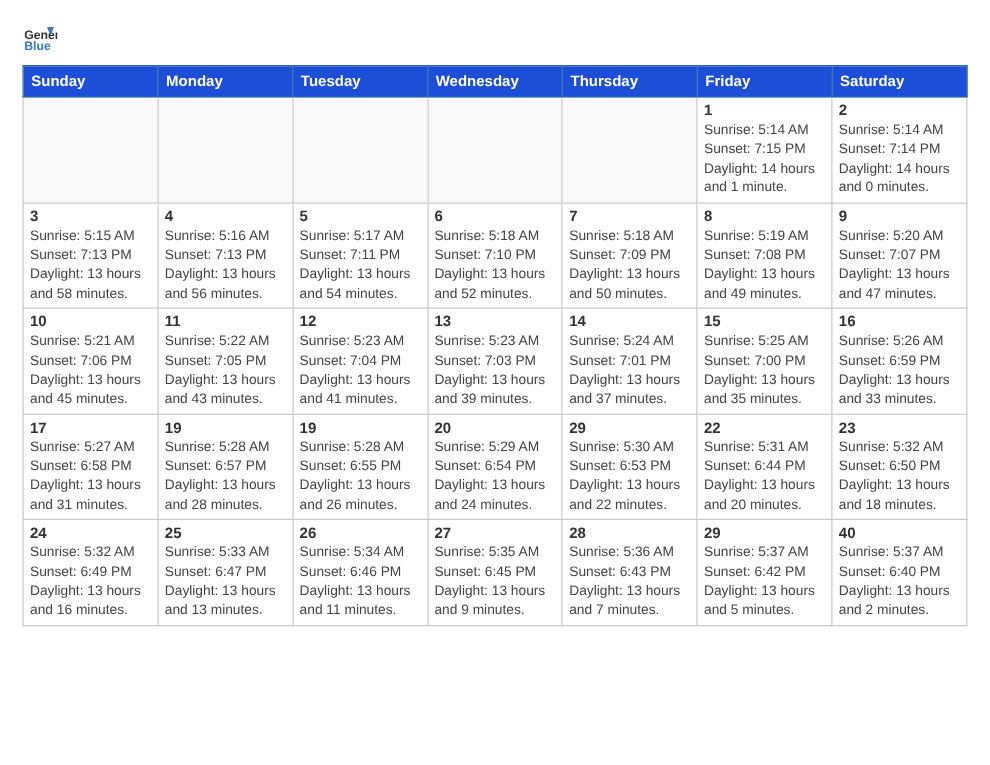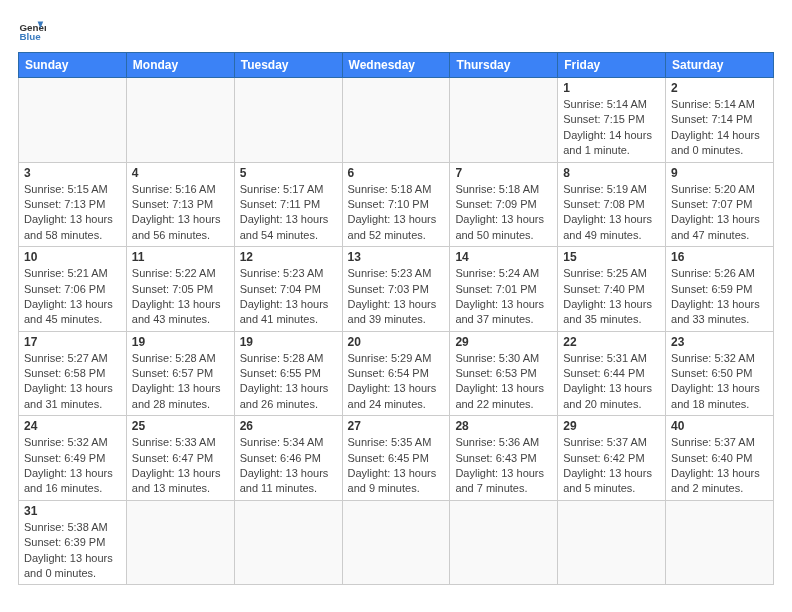--- a/index.html
+++ b/index.html
@@ -43,21 +43,21 @@
     .location {
       font-size: 14px;
       color: #555;
     }
     .calendar {
       width: 100%;
       border-collapse: collapse;
       table-layout: fixed;
     }
     .calendar th {
-      background: #3b82f6;
+      background: #1d4ed8;
       color: #fff;
       font-size: 12px;
       font-weight: bold;
       text-align: left;
       padding: 5px 6px;
       border: 1px solid #2a6aaa;
     }
     .calendar td {
       vertical-align: top;
       border: 1px solid #ccc;
@@ -226,21 +226,21 @@
           <td>
             <span class="day-number">14</span>
             <div class="day-info">Sunrise: 5:24 AM
 Sunset: 7:01 PM
 Daylight: 13 hours
 and 37 minutes.</div>
           </td>
           <td>
             <span class="day-number">15</span>
             <div class="day-info">Sunrise: 5:25 AM
-Sunset: 7:40 PM
+Sunset: 7:00 PM
 Daylight: 13 hours
 and 35 minutes.</div>
           </td>
           <td>
             <span class="day-number">16</span>
             <div class="day-info">Sunrise: 5:26 AM
 Sunset: 6:59 PM
 Daylight: 13 hours
 and 33 minutes.</div>
           </td>
@@ -339,31 +339,16 @@
 Daylight: 13 hours
 and 5 minutes.</div>
           </td>
           <td>
             <span class="day-number">40</span>
             <div class="day-info">Sunrise: 5:37 AM
 Sunset: 6:40 PM
 Daylight: 13 hours
 and 2 minutes.</div>
           </td>
-        </tr>
-        <tr class="last-row">
-          <td>
-            <span class="day-number">31</span>
-            <div class="day-info">Sunrise: 5:38 AM
-Sunset: 6:39 PM
-Daylight: 13 hours
-and 0 minutes.</div>
-          </td>
-          <td class="empty"></td>
-          <td class="empty"></td>
-          <td class="empty"></td>
-          <td class="empty"></td>
-          <td class="empty"></td>
-          <td class="empty"></td>
         </tr>
       </tbody>
   </table>
 </div>
 
 </body></html>

